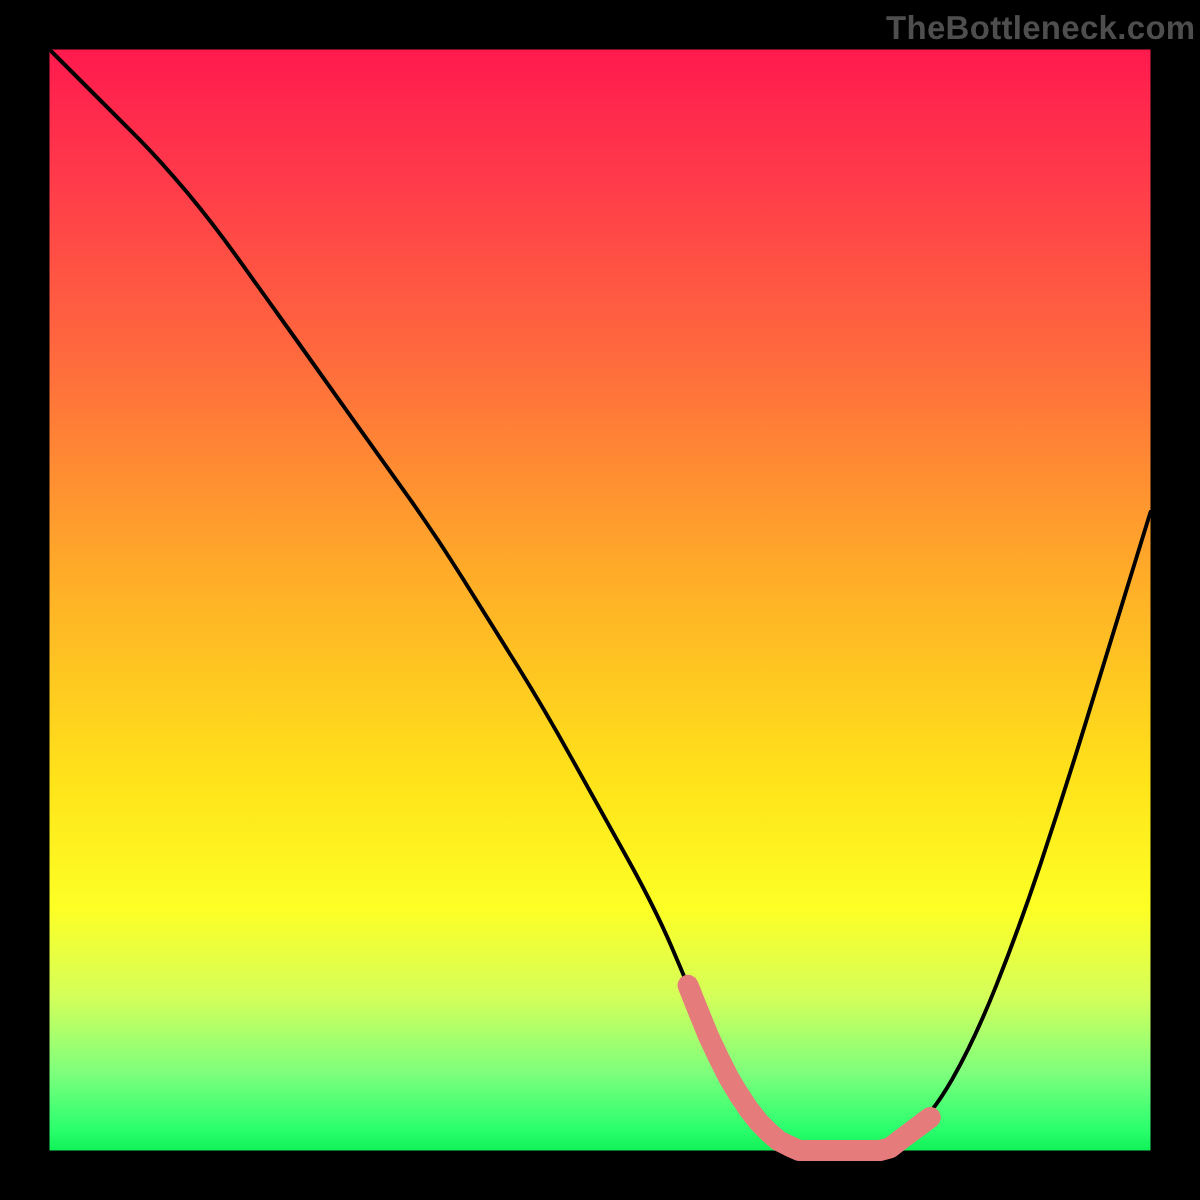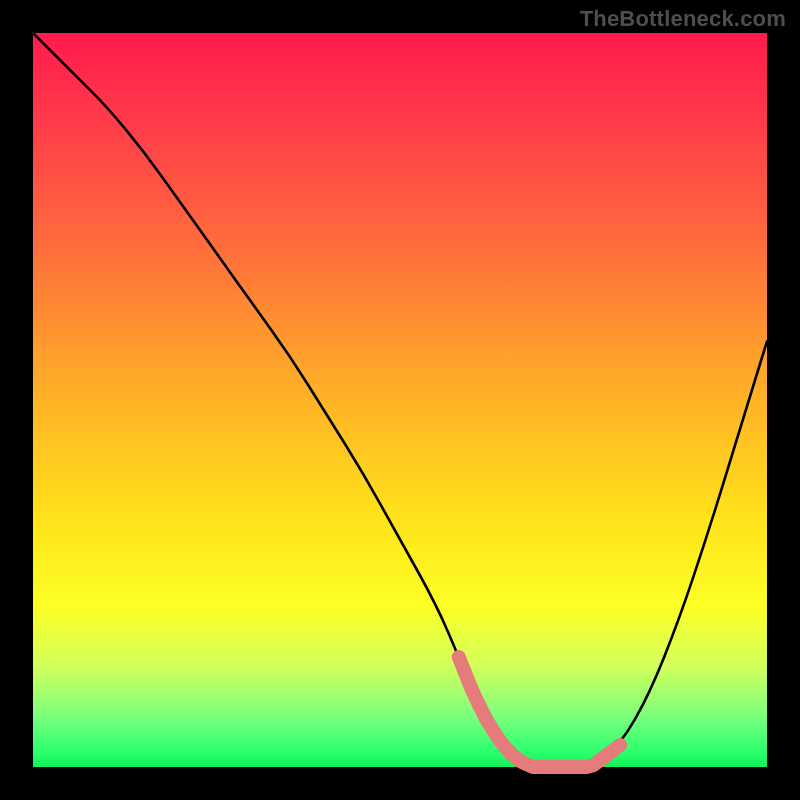--- a/index.html
+++ b/index.html
@@ -13,21 +13,21 @@
   }
   .canvas {
     position: relative;
     width: 800px;
     height: 800px;
     background: #000;
   }
   .watermark {
     position: absolute;
     top: 6px;
-    right: 14px;
+    right: 3px;
     color: #4e4e4e;
     font-size: 22px;
     font-weight: 600;
     font-family: Arial, sans-serif;
     letter-spacing: 0.2px;
     z-index: 20;
   }
   .plot-area {
     position: absolute;
     left: 33px;

